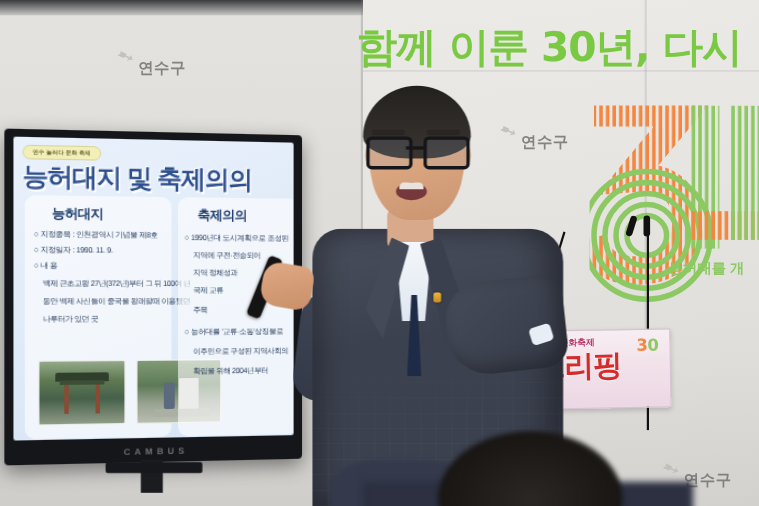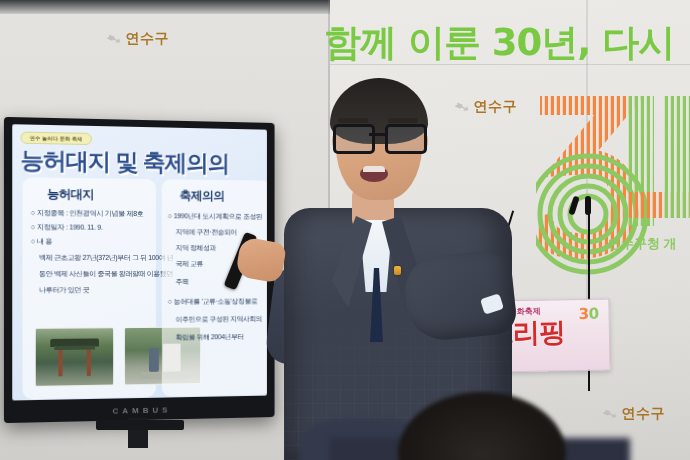--- a/index.html
+++ b/index.html
@@ -15,21 +15,21 @@
         background:linear-gradient(180deg,#3a3b3d,#8e8f8f 60%,#c9c9c6);}
   .wall-seam{position:absolute;background:rgba(120,122,125,.30);}
   .wall-seam.v1{left:328px;top:0;width:2px;height:460px;}
   .wall-seam.v2{left:586px;top:0;width:2px;height:300px;background:rgba(120,122,125,.18);}
   .wall-seam.h1{left:330px;top:64px;width:360px;height:1px;background:rgba(130,132,135,.25);}
 
   
   .wm{position:absolute;display:flex;align-items:center;gap:5px;
       color:#c2c2bf;opacity:.85;user-select:none;}
   .wm .glyph{font-size:15px;font-weight:700;color:#bdbdba;transform:rotate(-14deg) scaleX(1.25);}
-  .wm .txt{font-size:14px;font-weight:700;letter-spacing:.5px;color:#a16207;}
+  .wm .txt{font-size:14px;font-weight:700;letter-spacing:.5px;color:#737373;margin-top:23px;}
   .wm.w1{left:108px;top:30px;}
   .wm.w2{left:456px;top:98px;}
   .wm.w3{left:604px;top:405px;}
 
   
   .headline{position:absolute;left:324px;top:14px;width:372px;height:58px;
      color:#7ac943;font-size:37px;font-weight:700;letter-spacing:-1px;white-space:nowrap;
      display:flex;align-items:center;font-family:"DejaVu Sans",sans-serif;}
 
   
@@ -199,21 +199,21 @@
         <circle cx="52" cy="118" r="28" stroke-width="5"></circle>
         <circle cx="52" cy="118" r="18" stroke-width="5"></circle>
       </g>
 
       <rect x="92" y="0" width="26" height="130" fill="url(#stripeG)"></rect>
       <rect x="92" y="96" width="62" height="26" fill="url(#stripeO)"></rect>
       <rect x="128" y="0" width="26" height="122" fill="url(#stripeG)"></rect>
     </svg>
   </div>
   <div class="anniv">
-    <span class="kr">연수구청 개</span>
+    <span class="kr">능허대를 개</span>
   </div>
 
   <div class="micstand" style="left:480px;top:206px;width:2px;height:110px;transform:rotate(17deg);transform-origin:bottom;"></div>
   <div style="position:absolute;left:571px;top:196px;width:6px;height:19px;background:#111;border-radius:3px;transform:rotate(17deg);"></div>
   <div class="micstand" style="left:588px;top:206px;width:2px;height:185px;"></div>
   <div style="position:absolute;left:585px;top:196px;width:6px;height:19px;background:#111;border-radius:3px;"></div>
 
   <div class="placard">
     <div class="subrow">
       <span class="ordinal">제13회</span>

